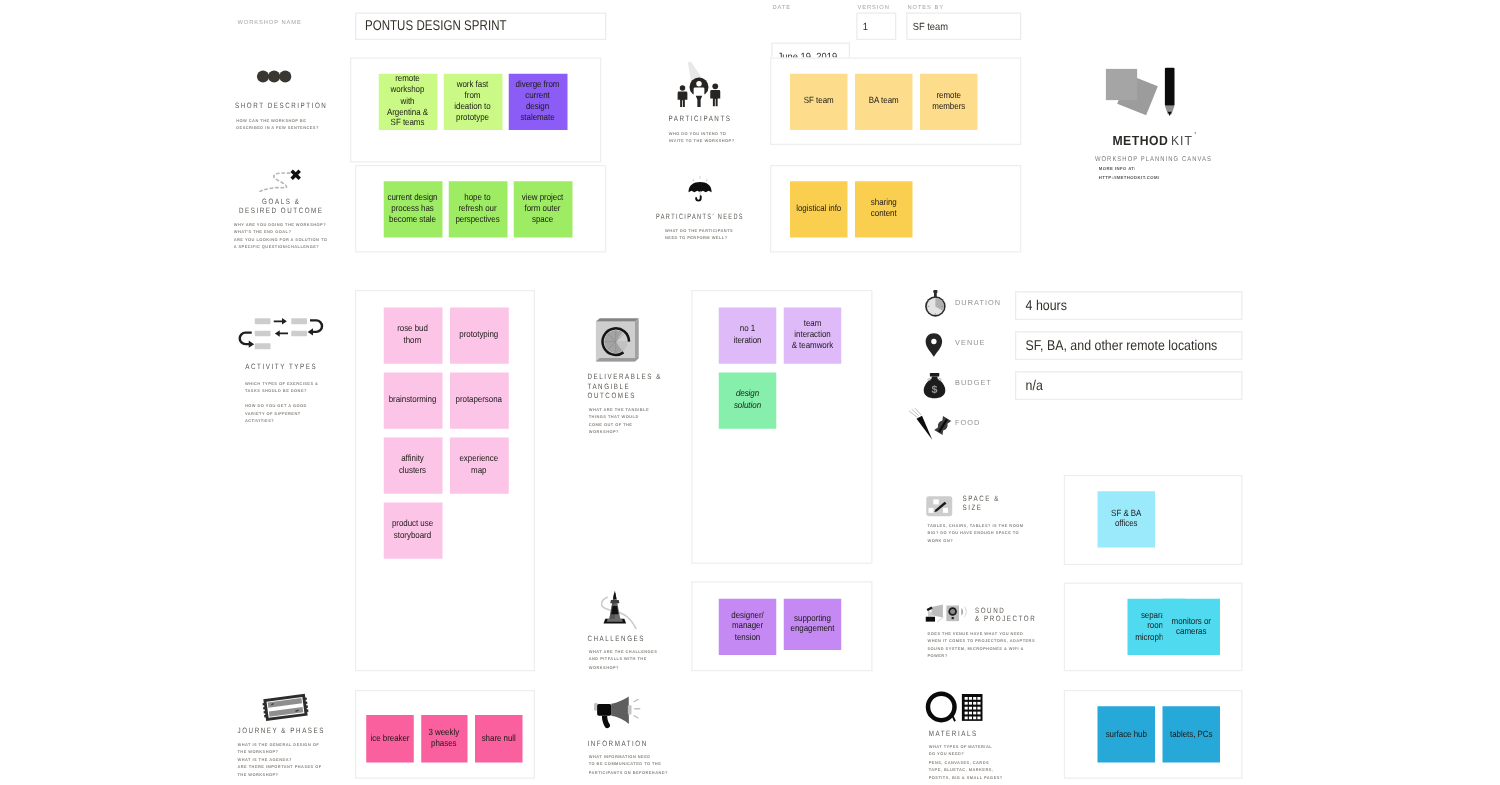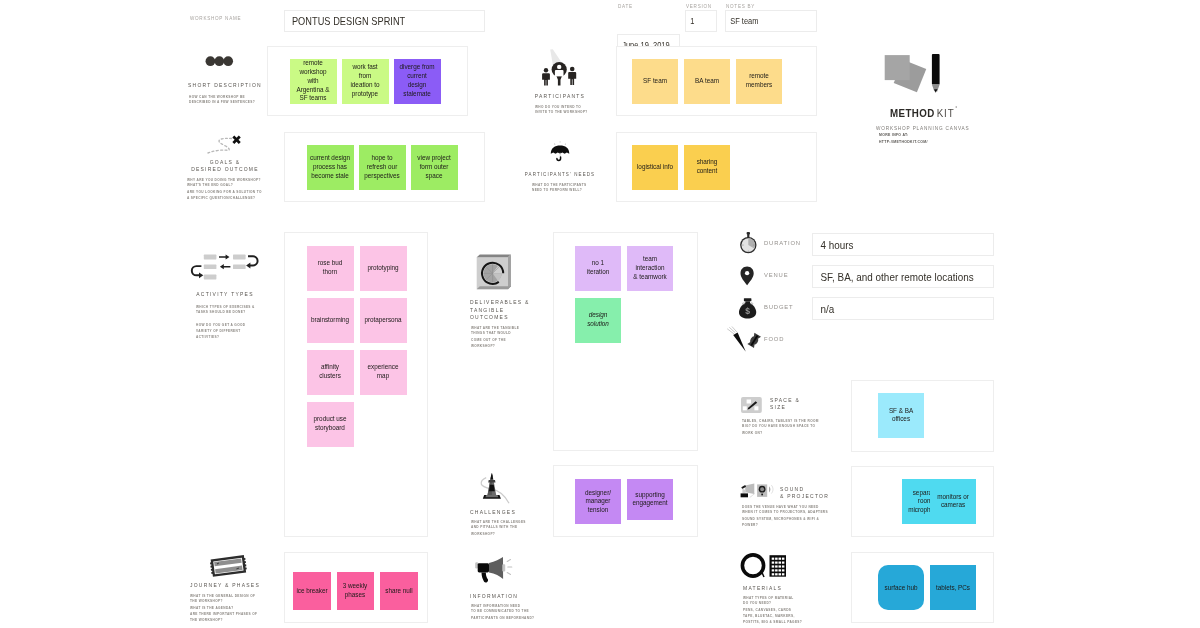--- a/index.html
+++ b/index.html
@@ -93,21 +93,21 @@
       <svg width="160" height="16" viewBox="0 0 160 16">
         <circle cx="65.4" cy="8.2" r="4.85" fill="#3a3733"></circle>
         <circle cx="74.3" cy="8.2" r="4.85" fill="#3a3733"></circle>
         <circle cx="83.2" cy="8.2" r="4.85" fill="#3a3733"></circle>
       </svg>
     </div>
     <div class="sect-title ttl" style="left:0;top:28px;width:160px;">SHORT DESCRIPTION</div>
     <div class="sect-sub sub" style="left:43.5px;top:41px;width:139%;">HOW CAN THE WORKSHOP BE
 DESCRIBED IN A FEW SENTENCES?</div>
   </div>
-  <div class="zone" style="left:267px;top:46px;width:201px;height:70px;">
+  <div class="zone" style="left:280px;top:46px;width:201px;height:84px;">
     <div class="note w38" style="left:21.5px;top:11.5px;width:47px;height:45px;background:#CAFA85;">
         <span>remote workshop with Argentina &amp; SF teams</span>
       </div>
     <div class="note w41" style="left:73.5px;top:11.5px;width:47px;height:45px;background:#CAFA85;">
         <span>work fast from ideation to prototype</span>
       </div>
     <div class="note w44" style="left:125.5px;top:11.5px;width:47px;height:45px;background:#8b5cf6;">
         <span>diverge from current design stalemate</span>
       </div>
   </div>
@@ -544,21 +544,21 @@
     <div class="sect-title" style="text-align:left;transform-origin:left top;">MATERIALS</div>
   </div>
   <div class="abs" style="left:742.5px;top:594.8px;width:145px;">
     <div class="sect-sub">WHAT TYPES OF MATERIAL
 DO YOU NEED?
 PENS, CANVASES, CARDS
 TAPE, BLUETAC, MARKERS,
 POSTITS, BIG &amp; SMALL PAGES?</div>
   </div>
   <div class="zone" style="left:851px;top:552px;width:143px;height:71px;">
-    <div class="note" style="left:26px;top:12px;width:46px;height:45px;background:#26A8D8;border-radius:10px;">
+    <div class="note" style="left:26px;top:12px;width:46px;height:45px;background:#26A8D8;">
         <span>surface hub</span>
       </div>
     <div class="note" style="left:78px;top:12px;width:46px;height:45px;background:#26A8D8;">
         <span>tablets, PCs</span>
       </div>
   </div>
 
 </div>
 
 </body></html>

